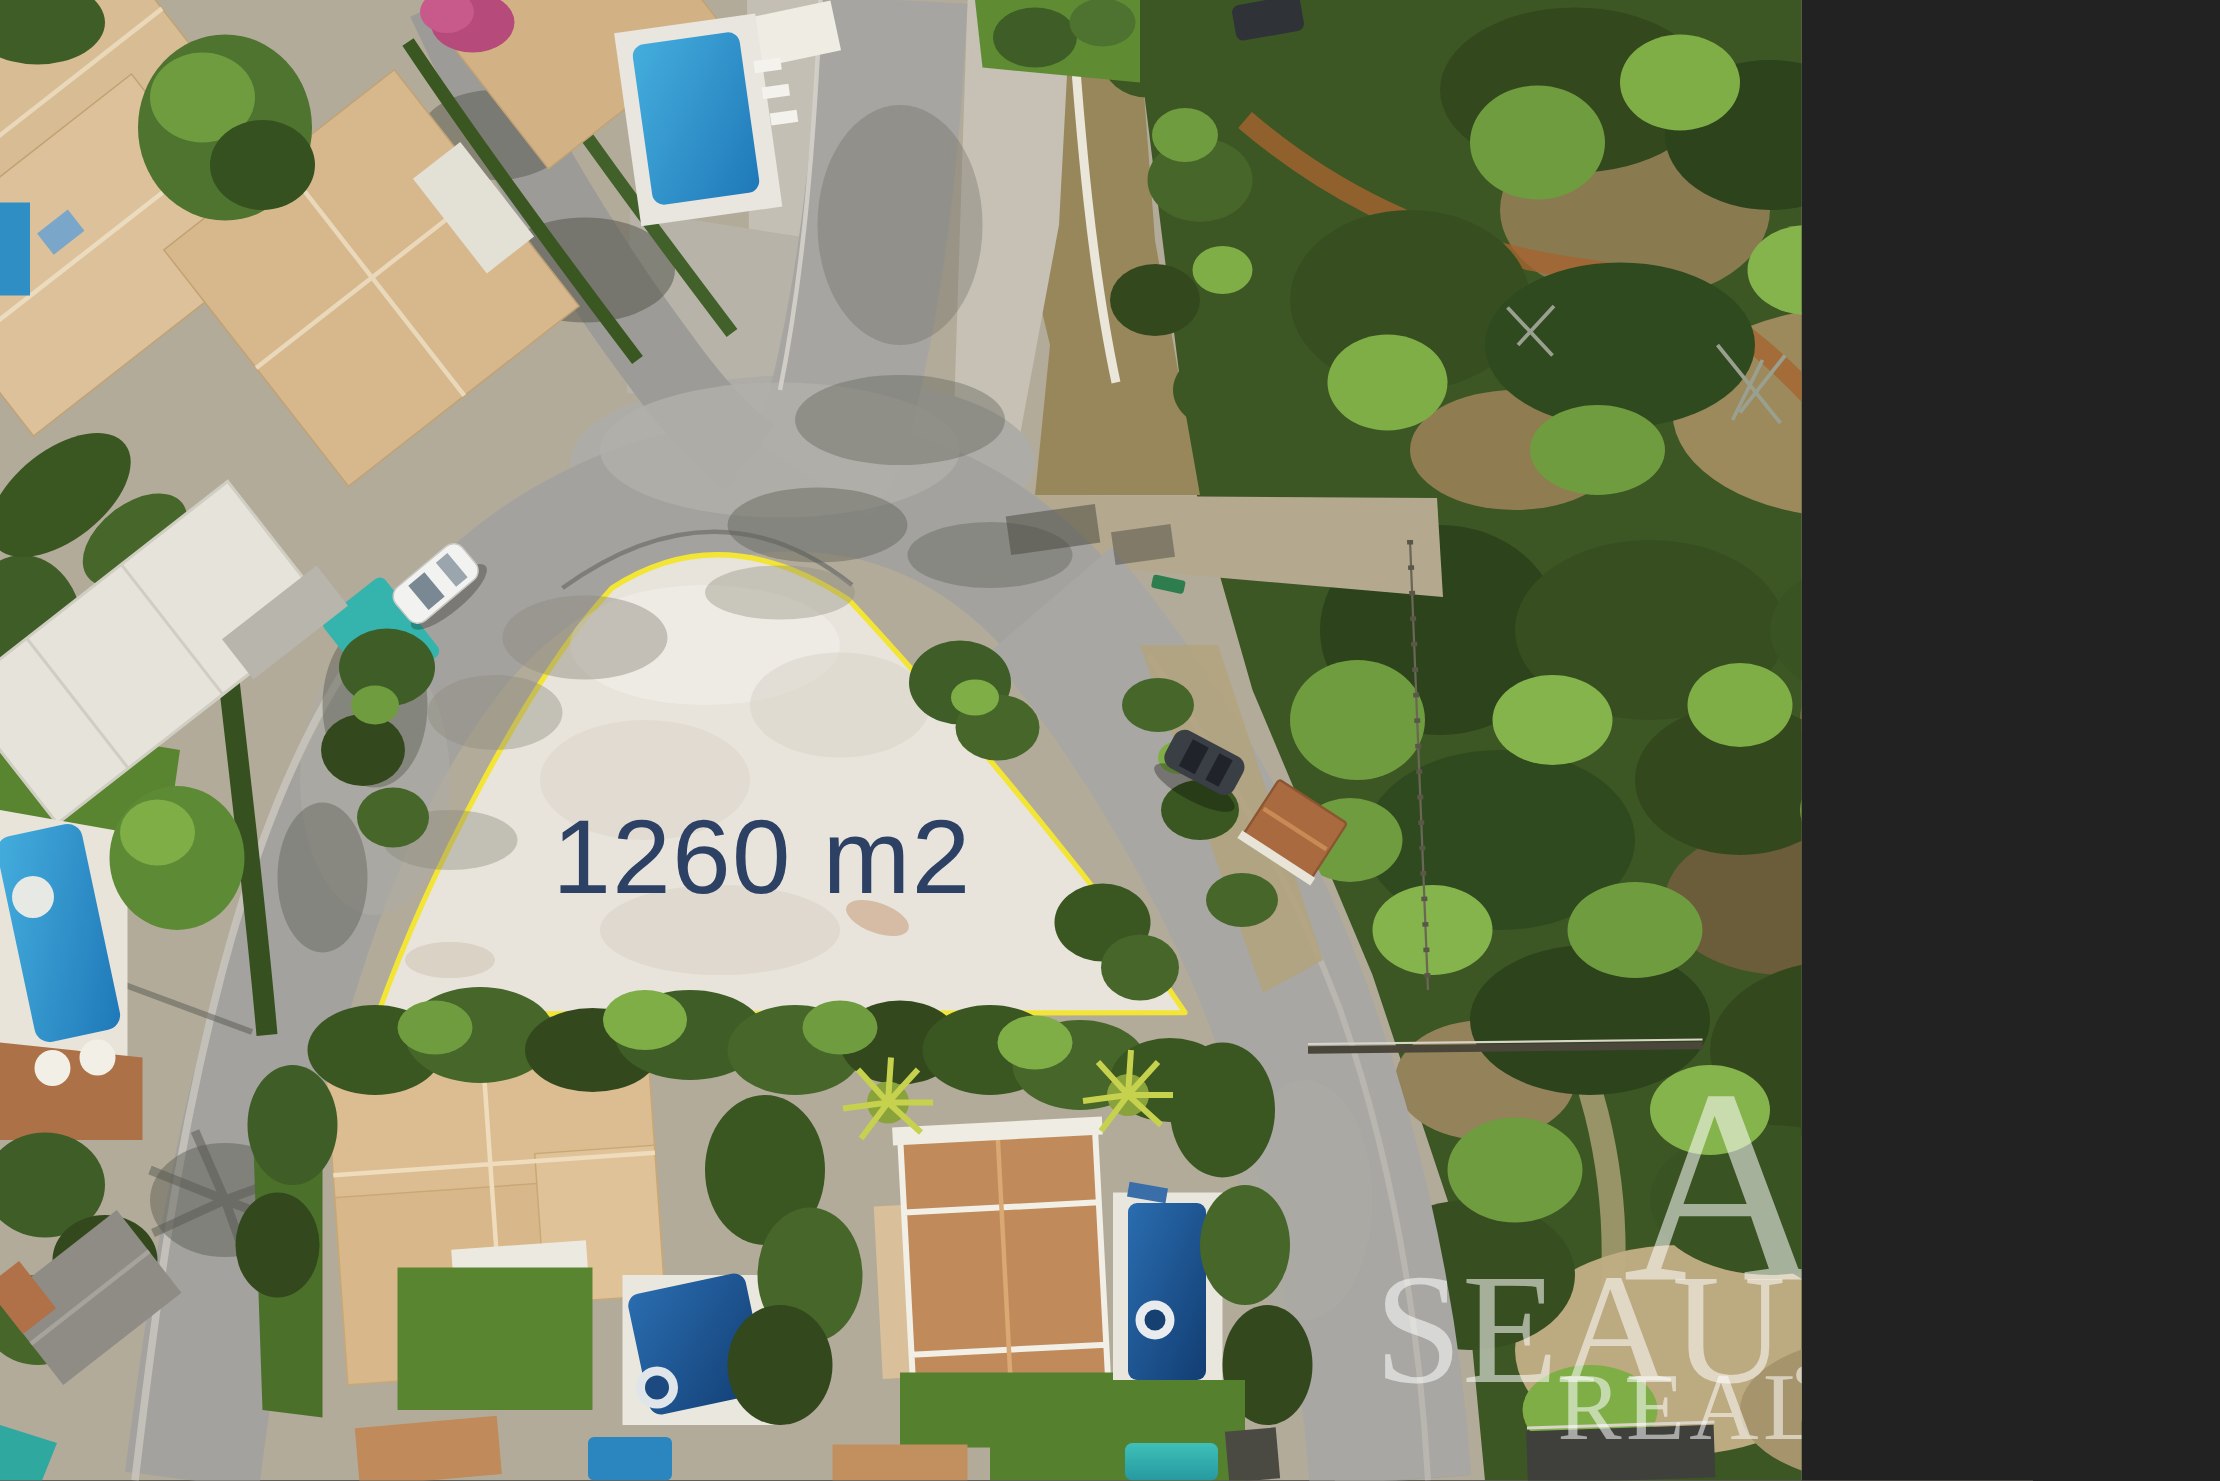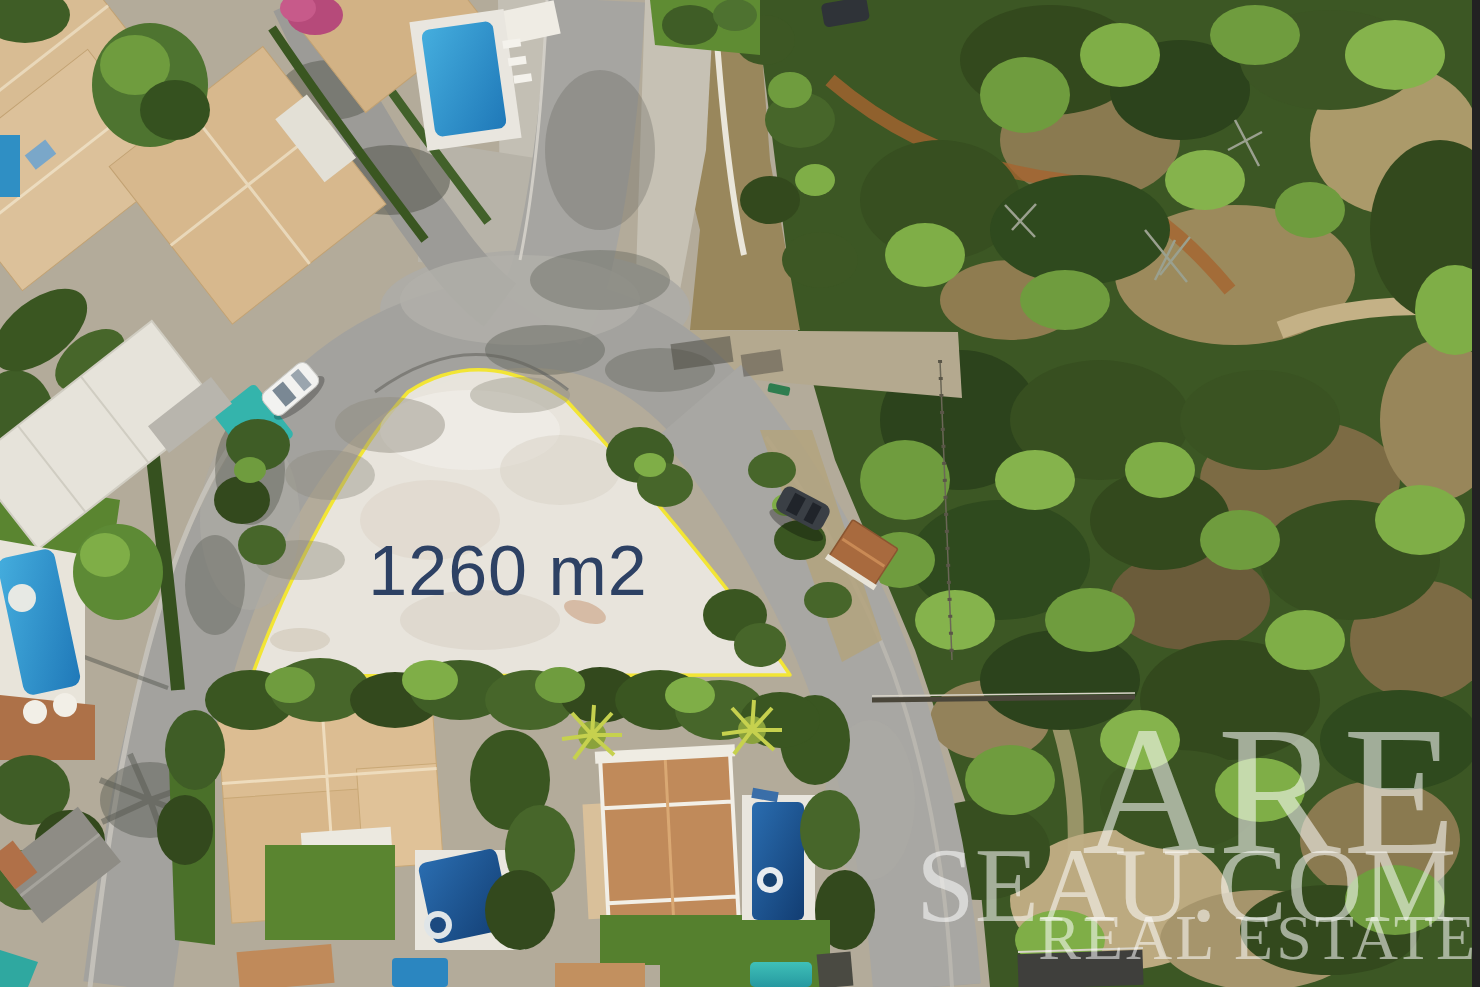--- a/index.html
+++ b/index.html
@@ -1,16 +1,16 @@
 <!DOCTYPE html>
 <html><head>
 <meta charset="utf-8">
 <style>
   html,body{margin:0;padding:0;background:#222;}
-  .stage{position:relative;width:1472px;height:987px;overflow:hidden;font-family:"Liberation Sans",sans-serif;}
+  .stage{position:relative;width:1201px;height:987px;overflow:hidden;font-family:"Liberation Sans",sans-serif;}
   .stage svg{display:block;}
   text{user-select:none;}
   .area-label{font-family:"Liberation Sans",sans-serif;font-weight:normal;}
   .wm{font-family:"Liberation Serif",serif;opacity:.55;}
 </style>
 </head>
 <body>
 
 <div class="stage">
 <svg width="1480" height="987" viewBox="0 0 1480 987" xmlns="http://www.w3.org/2000/svg">

